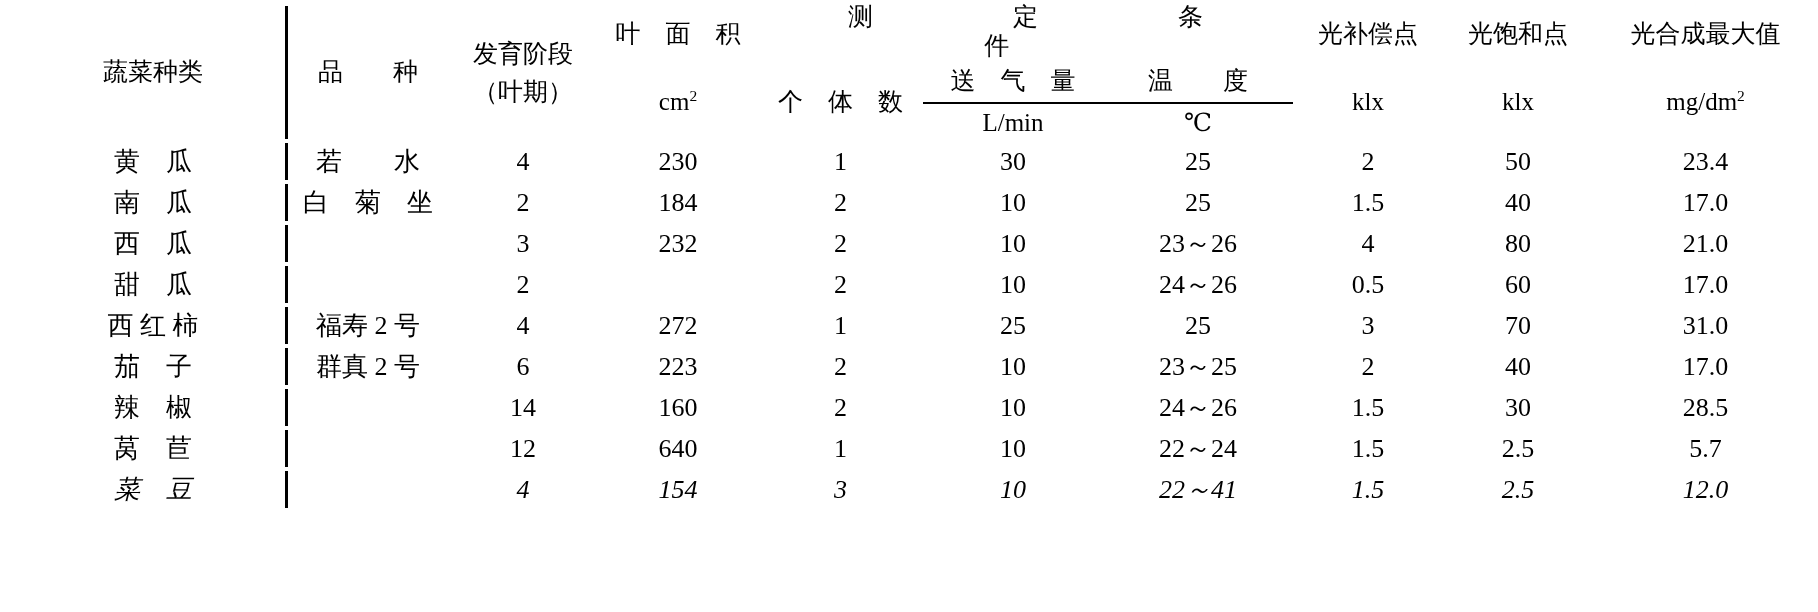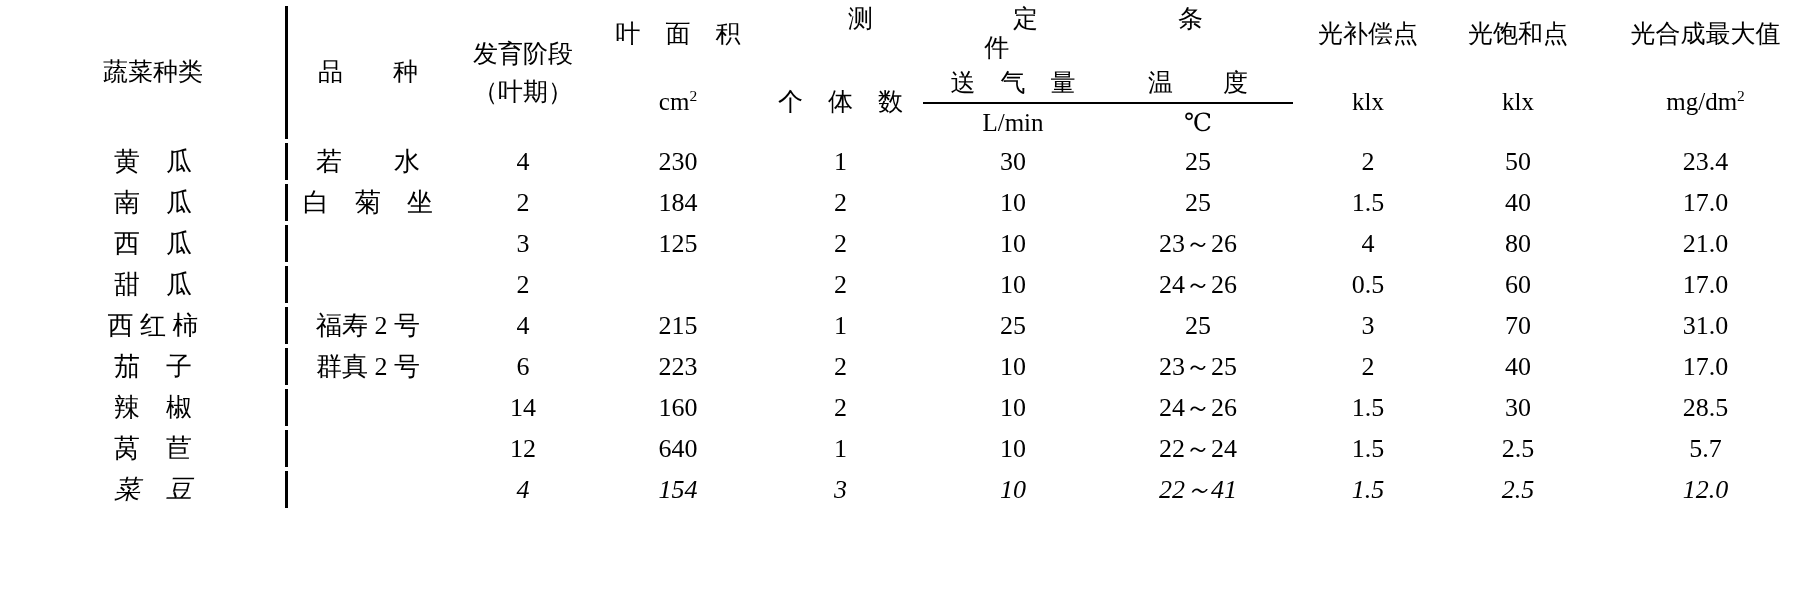--- a/index.html
+++ b/index.html
@@ -43,20 +43,21 @@
   }
   .bottom-rule {
     border-bottom: 3px solid #000;
     font-style: italic;
   }
   .vline-left {
     border-left: 2px solid #000;
   }
   .sub-underline {
     border-bottom: 2px solid #000;
+    font-family: Liberation Mono, monospace;
   }
   .hdr-cell {
     height: 60px;
     line-height: 1.15;
     padding: 2px 4px;
   }
   .hdr-tall {
     height: 126px;
   }
   .body-row td {
@@ -151,21 +152,21 @@
         <td class="vline-left">10</td>
         <td class="vline-left">25</td>
         <td class="vline-left">1.5</td>
         <td class="vline-left">40</td>
         <td class="vline-left">17.0</td>
       </tr>
       <tr class="body-row">
         <td>西　瓜</td>
         <td class="dbl-sep"></td>
         <td class="vline-left">3</td>
-        <td class="vline-left">125</td>
+        <td class="vline-left">232</td>
         <td class="vline-left">2</td>
         <td class="vline-left">10</td>
         <td class="vline-left">23～26</td>
         <td class="vline-left">4</td>
         <td class="vline-left">80</td>
         <td class="vline-left">21.0</td>
       </tr>
       <tr class="body-row">
         <td>甜　瓜</td>
         <td class="dbl-sep"></td>
@@ -175,21 +176,21 @@
         <td class="vline-left">10</td>
         <td class="vline-left">24～26</td>
         <td class="vline-left">0.5</td>
         <td class="vline-left">60</td>
         <td class="vline-left">17.0</td>
       </tr>
       <tr class="body-row">
         <td>西 红 柿</td>
         <td class="dbl-sep">福寿 2 号</td>
         <td class="vline-left">4</td>
-        <td class="vline-left">215</td>
+        <td class="vline-left">272</td>
         <td class="vline-left">1</td>
         <td class="vline-left">25</td>
         <td class="vline-left">25</td>
         <td class="vline-left">3</td>
         <td class="vline-left">70</td>
         <td class="vline-left">31.0</td>
       </tr>
       <tr class="body-row">
         <td>茄　子</td>
         <td class="dbl-sep">群真 2 号</td>

